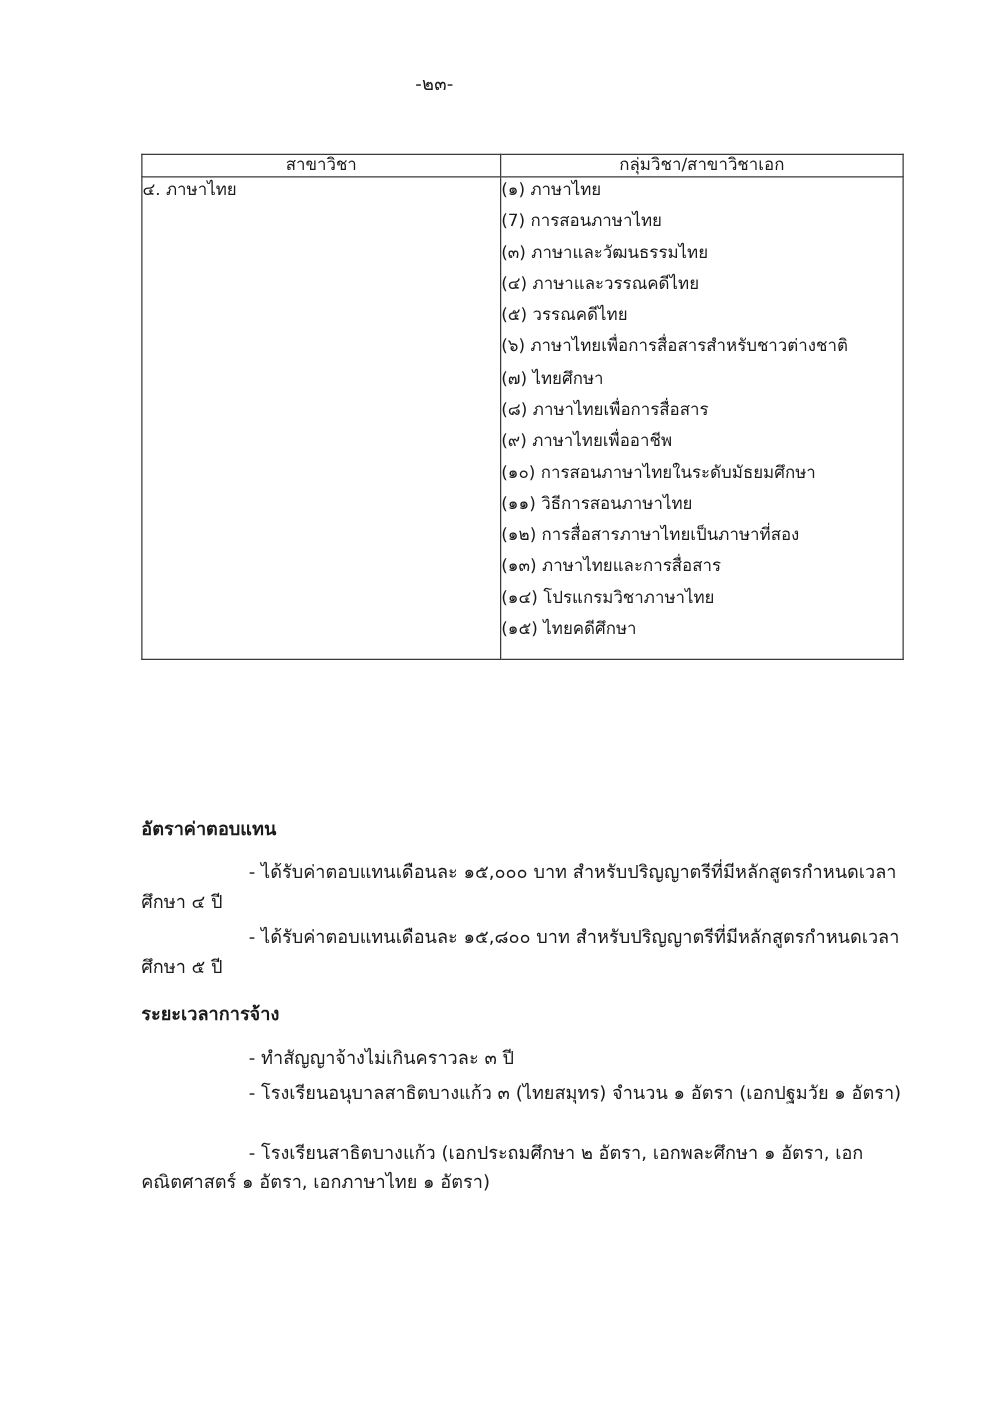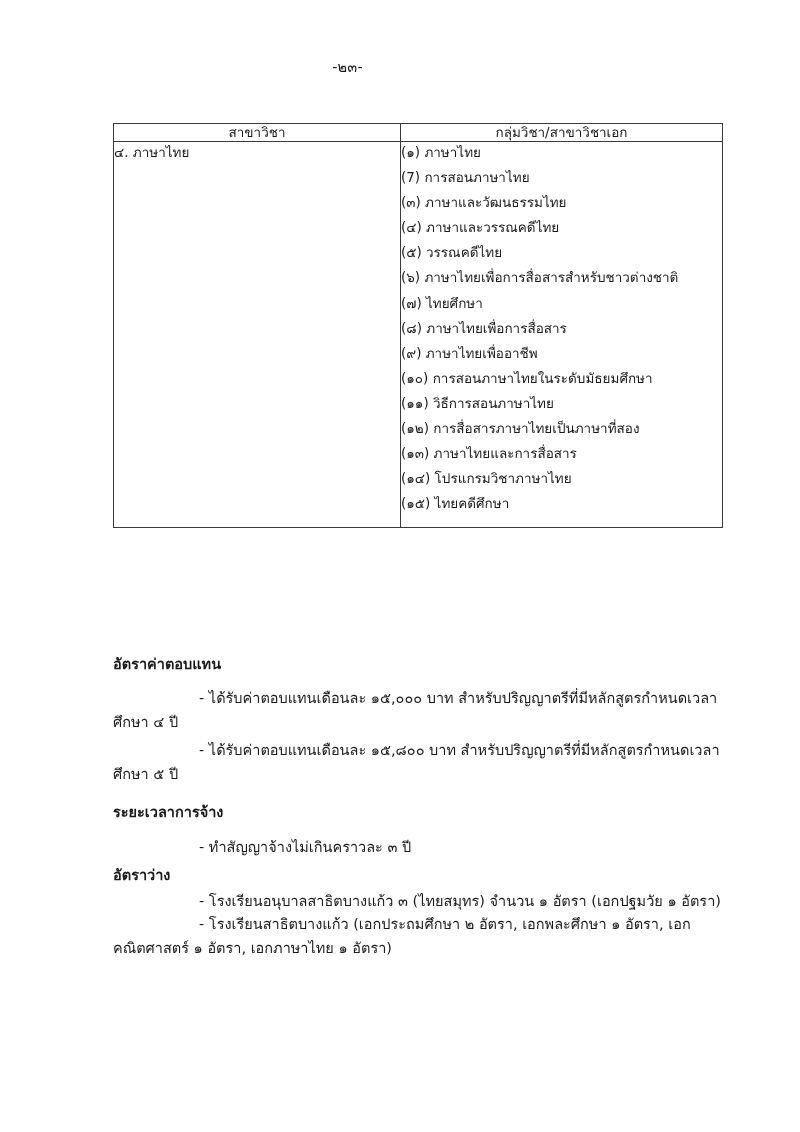--- a/index.html
+++ b/index.html
@@ -96,20 +96,21 @@
     font-weight: bold;
     margin: 0 0 2px 0;
   }
 
   .para {
     margin: 0 0 2px 0;
     text-indent: 86px;
   }
   .para.hang {
     text-indent: 86px;
+    margin-top: 24px;
   }
   .gap-sm { height: 9px; }
   .gap-xs { height: 3px; }
   .gap-md { height: 13px; }
 
   .vac-list { margin: 0; }
   .vac-list .para { text-indent: 86px; margin-bottom: 0px; }
 </style>
 </head>
 <body>
@@ -164,21 +165,20 @@
     <p class="para">- ได้รับค่าตอบแทนเดือนละ ๑๕,๘๐๐ บาท สำหรับปริญญาตรีที่มีหลักสูตรกำหนดเวลาศึกษา ๕ ปี</p>
 
     <div class="gap-md"></div>
 
     <div class="sec-heading">ระยะเวลาการจ้าง</div>
     <div class="gap-sm"></div>
     <p class="para">- ทำสัญญาจ้างไม่เกินคราวละ ๓ ปี</p>
 
     <div class="gap-xs"></div>
 
-    <div class="sec-heading">อัตราว่าง</div>
     <div class="vac-list">
       <p class="para">- โรงเรียนอนุบาลสาธิตบางแก้ว ๓ (ไทยสมุทร) จำนวน ๑ อัตรา (เอกปฐมวัย ๑ อัตรา)</p>
       <p class="para hang">- โรงเรียนสาธิตบางแก้ว (เอกประถมศึกษา ๒ อัตรา, เอกพละศึกษา ๑ อัตรา, เอกคณิตศาสตร์ ๑ อัตรา, เอกภาษาไทย ๑ อัตรา)</p>
     </div>
 
   </div>
 
 </div>
 
 </body></html>

